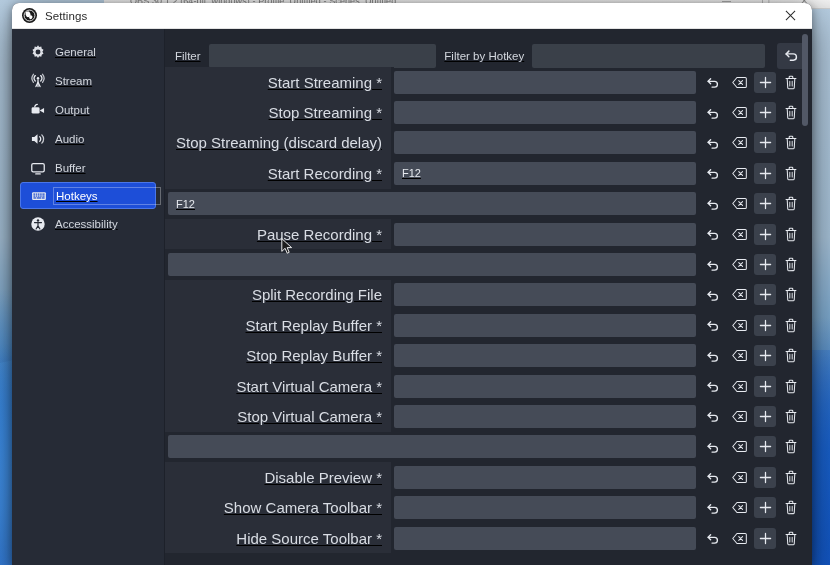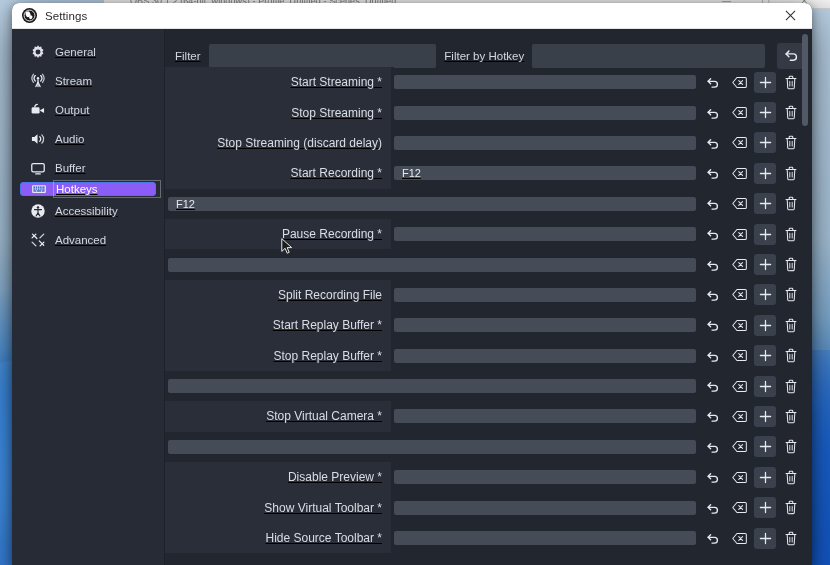--- a/index.html
+++ b/index.html
@@ -101,24 +101,24 @@
     border-radius: 3px; cursor: pointer;
     white-space: nowrap;
   }
   .nav-item .nav-icon {
     width: 17px; height: 17px; flex: 0 0 17px;
     margin-right: 9px;
     display: inline-flex; align-items: center; justify-content: center;
     color: #e7eaf0;
   }
   .nav-item.selected {
-    background: #8b5cf6;
+    background: #1d4ed8;
     color: #ffffff;
     border: 1px solid #4a76e8;
-    height: 14px;
+    height: 27px;
   }
   .nav-item.selected .nav-label {
     outline: 1px solid rgba(255,255,255,.30);
     outline-offset: 2px;
     padding-right: 60px;
   }
 
   
   #content {
     flex: 1 1 auto; min-width: 0;
@@ -160,26 +160,26 @@
   .hotkey-row {
     display: flex; align-items: center;
     height: 30.4px;
   }
   .hk-label {
     width: 226px; flex: 0 0 226px;
     background: #2a2e38;
     height: 100%;
     display: flex; align-items: center; justify-content: flex-end;
     padding-right: 9px;
-    font-size: 12px; color: #d9dde4;
+    font-size: 15px; color: #d9dde4;
     white-space: nowrap; overflow: hidden;
   }
   .hk-gap { width: 3px; flex: 0 0 3px; height: 100%; background: #22262f; }
   .hk-input {
-    flex: 1 1 auto; min-width: 0; height: 14px;
+    flex: 1 1 auto; min-width: 0; height: 23px;
     background: #454b57; border: none; outline: none;
     border-radius: 2px;
     color: #e6e9ee; font-size: 11px;
     font-family: "Liberation Sans", sans-serif;
     padding: 0 8px;
     margin-right: 6px;
   }
   .hk-actions { display: flex; align-items: center; gap: 4px; flex: 0 0 auto; padding-right: 10px; }
   .act-btn {
     width: 22px; height: 21px;
@@ -322,30 +322,20 @@
         <div class="nav-item">
           <span class="nav-icon">
             <svg width="16" height="16" viewBox="0 0 20 20">
               <circle cx="10" cy="10" r="8.4" fill="#e7eaf0"></circle>
               <circle cx="10" cy="5.6" r="1.5" fill="#262b36"></circle>
               <path d="M5.6 8.2 H14.4 M10 8.2 V12.4 M10 12.4 L7.6 16.2 M10 12.4 L12.4 16.2" fill="none" stroke="#262b36" stroke-width="1.5" stroke-linecap="round"></path>
             </svg>
           </span>
           <span class="nav-label">Accessibility</span>
         </div>
-        <div class="nav-item">
-          <span class="nav-icon">
-            <svg width="16" height="16" viewBox="0 0 20 20">
-              <path d="M3.1 2.6 L8.6 8.1 M11.6 11.1 L17.1 16.6" fill="none" stroke="#e7eaf0" stroke-width="1.6" stroke-linecap="round" stroke-linejoin="round"></path>
-              <path d="M2.6 7.4 L7.4 2.6 M12.6 17.4 L17.4 12.6" fill="none" stroke="#e7eaf0" stroke-width="1.6" stroke-linecap="round" stroke-linejoin="round"></path>
-              <path d="M17.2 2.6 L12.4 7.4 M2.6 12.6 L7.4 17.4" fill="none" stroke="#e7eaf0" stroke-width="1.6" stroke-linecap="round" stroke-linejoin="round" opacity=".9"></path>
-            </svg>
-          </span>
-          <span class="nav-label">Advanced</span>
-        </div>
       </nav>
 
     <section id="content">
 
       <div id="filter-bar">
         <span class="filter-label">Filter</span>
         <input id="filter-input" class="filter-input" type="text" placeholder="" style="">
         <span class="filter-label">Filter by Hotkey</span>
         <input id="filter-hotkey-input" class="filter-input" type="text" placeholder="" style="">
         <div class="icon-btn-lg">
@@ -751,20 +741,21 @@
                     <path d="M2.4 4.6 H15.6"></path>
                     <path d="M6.6 4.6 V2.6 a1 1 0 0 1 1-1 h2.8 a1 1 0 0 1 1 1 V4.6"></path>
                     <path d="M3.9 4.6 L4.7 17.3 a1 1 0 0 0 1 .9 h6.6 a1 1 0 0 0 1-.9 L14.1 4.6"></path>
                     <path d="M7.4 8.2 V14.6 M10.6 8.2 V14.6" opacity=".9"></path>
                   </svg>
                 </span>
               </div>
             </div>
           </div>
           <div class="hotkey-row">
+            <div class="hk-label">Start Virtual Camera *</div>
             <div class="hk-gap"></div>
             <input class="hk-input" type="text" style="">
             <div class="hk-actions">
               <div class="act-btn" title="Revert">
                 <span>
                   <svg width="14" height="14" viewBox="0 0 20 20" fill="none" stroke="#e7eaf0" stroke-width="1.9" stroke-linecap="round" stroke-linejoin="round">
                     <path d="M6.6 5.4 L3.0 9.0 L6.6 12.6"></path>
                     <path d="M3.0 9.0 H12.2 a4.1 4.1 0 0 1 0 8.2 H8.6"></path>
                   </svg>
                 </span>
@@ -909,21 +900,21 @@
                     <path d="M2.4 4.6 H15.6"></path>
                     <path d="M6.6 4.6 V2.6 a1 1 0 0 1 1-1 h2.8 a1 1 0 0 1 1 1 V4.6"></path>
                     <path d="M3.9 4.6 L4.7 17.3 a1 1 0 0 0 1 .9 h6.6 a1 1 0 0 0 1-.9 L14.1 4.6"></path>
                     <path d="M7.4 8.2 V14.6 M10.6 8.2 V14.6" opacity=".9"></path>
                   </svg>
                 </span>
               </div>
             </div>
           </div>
           <div class="hotkey-row">
-            <div class="hk-label">Show Virtual Toolbar *</div>
+            <div class="hk-label">Show Camera Toolbar *</div>
             <div class="hk-gap"></div>
             <input class="hk-input" type="text" style="">
             <div class="hk-actions">
               <div class="act-btn" title="Revert">
                 <span>
                   <svg width="14" height="14" viewBox="0 0 20 20" fill="none" stroke="#e7eaf0" stroke-width="1.9" stroke-linecap="round" stroke-linejoin="round">
                     <path d="M6.6 5.4 L3.0 9.0 L6.6 12.6"></path>
                     <path d="M3.0 9.0 H12.2 a4.1 4.1 0 0 1 0 8.2 H8.6"></path>
                   </svg>
                 </span>

